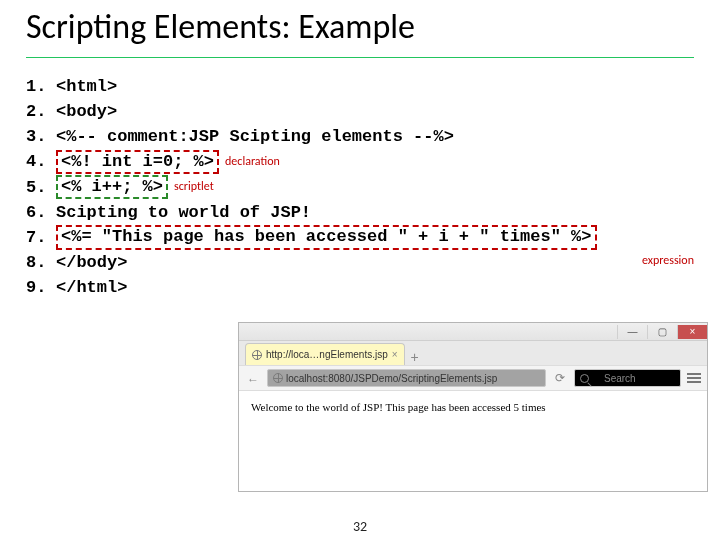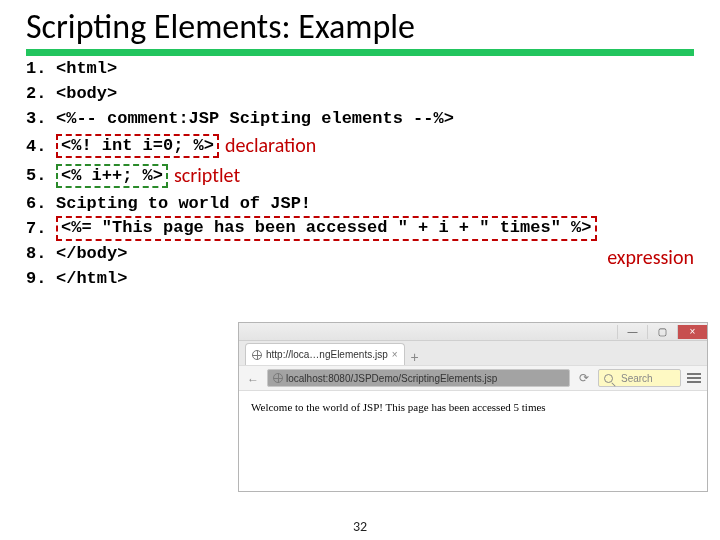--- a/index.html
+++ b/index.html
@@ -1,42 +1,42 @@
 <!DOCTYPE html>
 <html><head>
 <meta charset="utf-8">
 <style>
   * { box-sizing: border-box; margin: 0; padding: 0; }
   html, body { width: 720px; height: 540px; font-family: Calibri, "Segoe UI", sans-serif; background: #fff; color: #000; }
   .slide { width: 720px; height: 540px; position: relative; padding: 6px 26px 0 26px; }
-  .title { font-size: 34px; font-weight: 400; color: #000; padding-bottom: 2px; border-bottom: 7px solid #22c55e; }
+  .title { font-size: 34px; font-weight: 400; color: #000; padding-bottom: 10px; border-bottom: 1px solid #22c55e; margin-bottom: 16px; }
   .code-block { font-family: "Courier New", monospace; font-size: 17px; font-weight: bold; line-height: 1.48; }
   .code-line { display: flex; align-items: center; position: relative; }
   .ln { width: 30px; text-align: left; }
   .code { white-space: pre; }
-  .annot { font-family: Calibri, "Segoe UI", sans-serif; font-weight: 400; font-size: 20px; color: #c00000; margin-left: 6px; }
+  .annot { font-family: Calibri, "Segoe UI", sans-serif; font-weight: 400; font-size: 12px; color: #c00000; margin-left: 6px; }
   .annot-right { position: absolute; right: 0; top: 2px; }
   .box-red { border: 2px dashed #c00000; padding: 0 3px; display: inline-block; line-height: 1.2; }
   .box-green { border: 2px dashed #2a8a2a; padding: 0 3px; display: inline-block; line-height: 1.2; }
 
   .browser { position: absolute; left: 238px; top: 322px; width: 470px; height: 170px; border: 1px solid #b5b5b5; background: #f6f6f6; font-family: "Segoe UI", sans-serif; font-size: 11px; }
   .win-bar { height: 18px; background: linear-gradient(#efefef,#e4e4e4); display: flex; justify-content: flex-end; align-items: center; padding: 0 0; border-bottom: 1px solid #cfcfcf; }
   .win-btn { width: 30px; height: 14px; display: flex; align-items: center; justify-content: center; font-size: 10px; color: #555; border-left: 1px solid #d0d0d0; }
   .win-btn.close { background: #c75050; color: #fff; }
   .tab-row { height: 24px; display: flex; align-items: flex-end; padding-left: 6px; gap: 2px; background: #e9e9e9; }
-  .tab { background: #ffffff; border: 1px solid #c8c8c8; border-bottom: none; border-radius: 4px 4px 0 0; height: 22px; padding: 2px 6px; display: flex; align-items: center; gap: 4px; font-size: 10px; color: #333; max-width: 170px; }
+  .tab { background: #fef9c3; border: 1px solid #c8c8c8; border-bottom: none; border-radius: 4px 4px 0 0; height: 22px; padding: 2px 6px; display: flex; align-items: center; gap: 4px; font-size: 10px; color: #333; max-width: 170px; }
   .tab .close-x { color: #888; font-size: 10px; }
   .tab-plus { width: 16px; height: 16px; color: #888; font-size: 14px; display: flex; align-items: center; justify-content: center; }
   .addr-row { height: 26px; background: #f4f4f4; border-top: 1px solid #ddd; border-bottom: 1px solid #ddd; display: flex; align-items: center; padding: 0 6px; gap: 6px; }
   .nav-ico { width: 16px; height: 16px; color: #888; display: flex; align-items: center; justify-content: center; font-size: 12px; }
   .addr-input { flex: 1; height: 18px; background: #a3a3a3; border: 1px solid #c8c8c8; border-radius: 2px; padding: 1px 5px; font-size: 10px; color: #333; display: flex; align-items: center; gap: 3px; overflow: hidden; }
   .globe { width: 10px; height: 10px; border: 1px solid #7a7a7a; border-radius: 50%; position: relative; flex: none; }
   .globe::before { content: ""; position: absolute; left: 4px; top: -1px; width: 0; height: 10px; border-left: 1px solid #7a7a7a; }
   .globe::after { content: ""; position: absolute; left: -1px; top: 4px; width: 10px; height: 0; border-top: 1px solid #7a7a7a; }
-  .search-input { width: 83px; height: 18px; background: #fef9c3; border: 1px solid #c8c8c8; border-radius: 2px; padding: 1px 5px; font-size: 10px; color: #888; display: flex; align-items: center; gap: 8px; }
+  .search-input { width: 107px; height: 18px; background: #000000; border: 1px solid #c8c8c8; border-radius: 2px; padding: 1px 5px; font-size: 10px; color: #888; display: flex; align-items: center; gap: 15px; }
   .mag { width: 9px; height: 9px; border: 1px solid #888; border-radius: 50%; position: relative; flex: none; }
   .mag::after { content: ""; position: absolute; right: -4px; bottom: -3px; width: 5px; height: 1px; background: #888; transform: rotate(45deg); }
   .hamburger { width: 14px; display: flex; flex-direction: column; gap: 2px; }
   .hamburger span { height: 2px; background: #777; }
   .page-body { background: #fff; height: calc(100% - 68px); padding: 10px 12px; font-family: "Times New Roman", serif; font-size: 11px; color: #000; }
 
   .footer { position: absolute; left: 0; bottom: 0; width: 720px; height: 28px; display: flex; align-items: center; justify-content: space-between; padding: 0 22px; font-size: 14px; }
   .footer-left { color: #222; }
   .footer-center { position: absolute; left: 50%; transform: translateX(-50%); color: #222; }
   .footer-right { color: #0a2a6b; font-weight: 500; }

